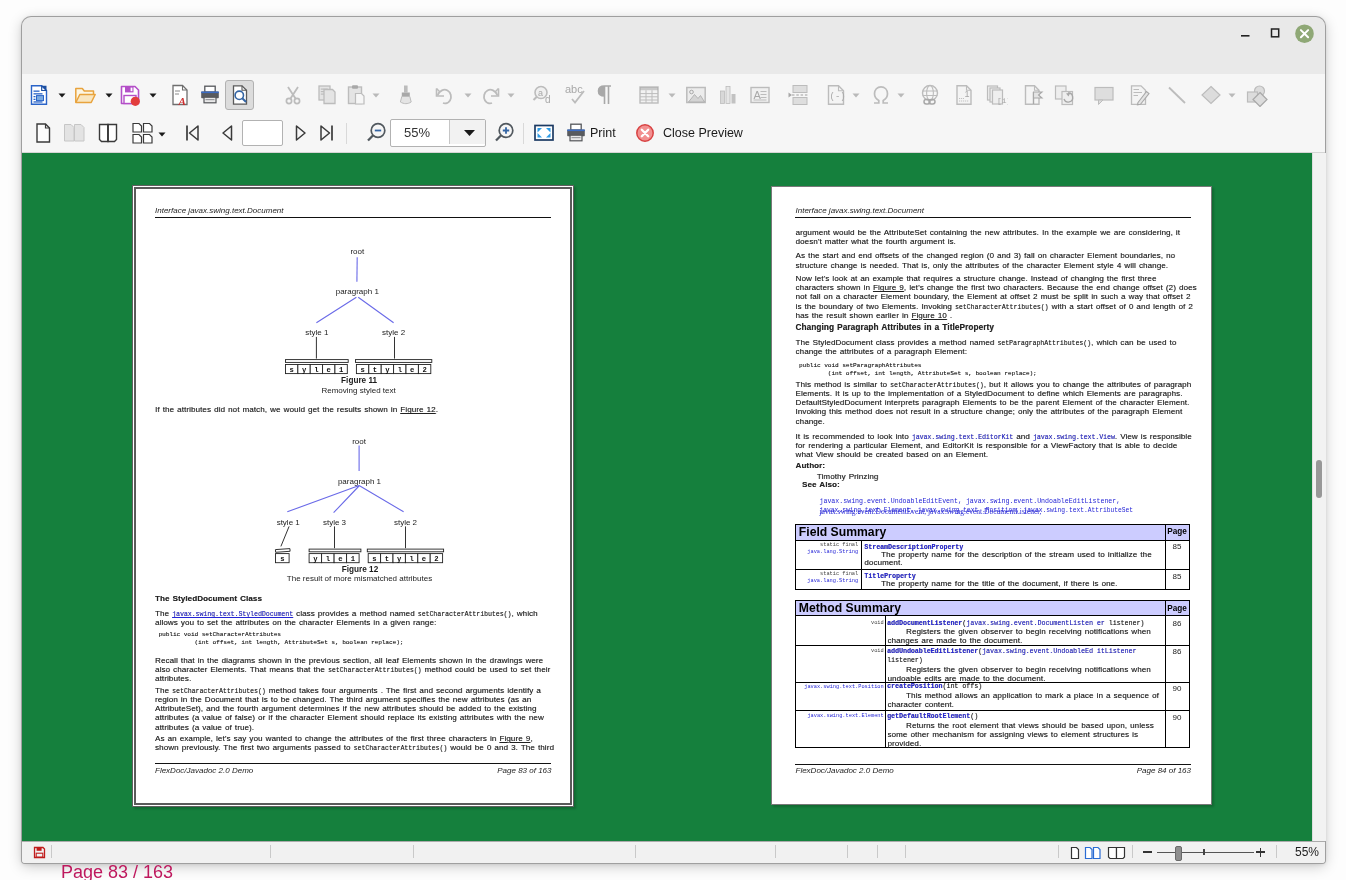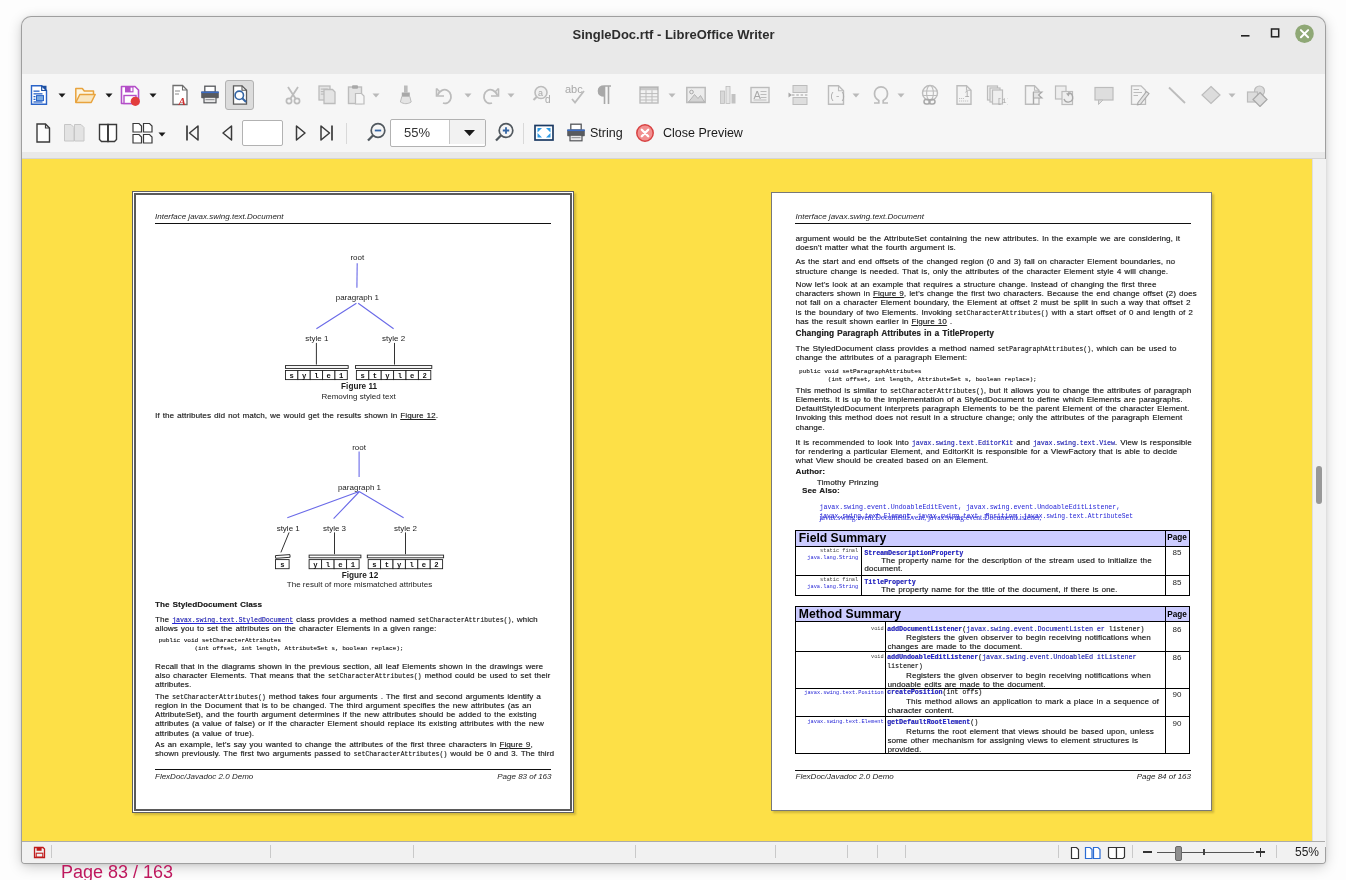--- a/index.html
+++ b/index.html
@@ -4,21 +4,21 @@
 <style>
 html,body{margin:0;padding:0;width:1346px;height:880px;overflow:hidden;background:#fdfdfd;font-family:"Liberation Sans",sans-serif;}
 .a{position:absolute;}
 #win{left:22px;top:17px;width:1303px;height:846px;background:#e9e9e9;border-radius:9px 9px 3px 3px;box-shadow:0 0 0 1px #9f9f9f,0 3px 14px rgba(0,0,0,.22),0 1px 4px rgba(0,0,0,.12);}
 #tbar{left:0;top:0;width:100%;height:33px;}
 #title{width:100%;top:10px;text-align:center;font-size:13px;font-weight:bold;color:#2d2d2d;}
 #menu{left:0;top:33px;width:100%;height:25px;font-size:12.5px;color:#1f1f1f;}
 .mi{position:absolute;top:5px;}
 #tb1{left:0;top:57px;width:100%;height:39px;background:#f6f6f6;}
 #tb2{left:0;top:96px;width:100%;height:39px;background:#f6f6f6;}
-#doc{left:0;top:135px;width:1303px;height:689px;background:#fde047;margin-top:6px;}
+#doc{left:0;top:135px;width:1303px;height:689px;background:#15803d;}
 #sbar{left:0;top:824px;width:100%;height:22px;background:#f1f1f1;font-size:12px;color:#222;border-radius:0 0 3px 3px;}
 .sep2{position:absolute;top:9px;width:1px;height:21px;background:#d9d9d9;}
 .ssep{position:absolute;top:4px;width:1px;height:13px;background:#c9c9c9;}
 .ic{position:absolute;}
 
 #pgL{position:absolute;left:110px;top:33px;width:440px;height:620px;background:#fff;border:1px solid #5f5f5f;box-shadow:2px 2px 2px rgba(0,0,0,.18);}
 #pgLin{position:absolute;left:1px;top:1px;right:1px;bottom:1px;border:2px solid #5a5a5a;}
 #pgR{position:absolute;left:749px;top:34px;width:439px;height:617px;background:#fff;border:1px solid #787878;box-shadow:2px 2px 2px rgba(0,0,0,.18);}
 .t8{position:absolute;font-size:8px;line-height:9.15px;color:#222;white-space:nowrap;letter-spacing:0.1px;word-spacing:0.7px;text-shadow:0.35px 0 0 rgba(34,34,34,0.5);}
 .hd{position:absolute;font-style:italic;font-size:8px;color:#1c1c1c;white-space:nowrap;}
@@ -31,21 +31,20 @@
 .ft{position:absolute;font-style:italic;font-size:8px;color:#1c1c1c;white-space:nowrap;}
 .tiny{position:absolute;font-family:"Liberation Mono",monospace;font-size:5.3px;line-height:6.8px;color:#444;text-align:right;white-space:nowrap;}
 .tinyb{color:#2424d6;}
 .sig{position:absolute;font-family:"Liberation Mono",monospace;font-size:6.6px;line-height:9px;color:#1c1c1c;white-space:nowrap;text-shadow:0.3px 0 0 rgba(28,28,28,0.5);}
 .pgn{position:absolute;font-size:8px;color:#1c1c1c;text-align:center;}
 </style>
 </head>
 <body>
 <div id="win" class="a">
   <div id="tbar" class="a">
-      <div id="title" class="a">SingleDoc.rtf - LibreOffice Writer</div>
     <svg class="a" style="left:1215px;top:7px" width="88" height="20">
       <rect x="4" y="11" width="8.5" height="1.6" fill="#222"></rect>
       <rect x="34.5" y="5" width="7.2" height="7.8" fill="none" stroke="#222" stroke-width="1.5"></rect>
       <circle cx="67.5" cy="9.7" r="9.3" fill="#8fa876"></circle>
       <path d="M63.9 6.1 L71.1 13.3 M71.1 6.1 L63.9 13.3" stroke="#fff" stroke-width="2" stroke-linecap="round"></path>
     </svg>
   </div>
   <div id="tb1" class="a">
       <svg class="ic" style="left:5.0px;top:8.5px" width="24" height="24" viewBox="0 0 24 24">
         <path d="M4.5 2.7 h10.2 l4.8 4.8 v13.8 h-15 z" fill="#fff" stroke="#2a64c8" stroke-width="1.4"></path>
@@ -314,21 +313,21 @@
 <path d="M5.5 16.5 v-4.5 l4.5 4.5 z" fill="#2e9be6"></path>
         <path d="M18.5 16.5 h-4.5 l4.5 -4.5 z" fill="#2e9be6"></path>
       </svg>
 <svg class="ic" style="left:541.5px;top:8.0px" width="24" height="24" viewBox="0 0 24 24">
         <rect x="6.8" y="3.2" width="10.4" height="6" fill="#fff" stroke="#55575b" stroke-width="1.3"></rect>
 <rect x="3.2" y="8.5" width="17.6" height="6.7" rx="0.8" fill="#595b5f"></rect>
 <rect x="3.2" y="8.5" width="17.6" height="1.6" fill="#3b6cc5"></rect>
 <rect x="6" y="14.2" width="12" height="5.6" fill="#e9e9e9" stroke="#55575b" stroke-width="1.2"></rect>
 <rect x="7.5" y="16" width="9" height="1.2" fill="#9a9b9e"></rect>
       </svg>
-<div class="ic" style="left:568px;top:13px;font-size:12.5px;color:#1a1a1a">String</div>
+<div class="ic" style="left:568px;top:13px;font-size:12.5px;color:#1a1a1a">Print</div>
 <svg class="ic" style="left:611.0px;top:8.0px" width="24" height="24" viewBox="0 0 24 24">
         <circle cx="12" cy="12" r="8.2" fill="#f29090" stroke="#d84343" stroke-width="1.5"></circle>
 <path d="M8.8 8.8 L15.2 15.2 M15.2 8.8 L8.8 15.2" stroke="#fff" stroke-width="2.3" stroke-linecap="round"></path>
       </svg>
 <div class="ic" style="left:641px;top:13px;font-size:12.5px;color:#1a1a1a">Close Preview</div>
     </div>
   <div id="doc" class="a">
     <div class="a" style="left:0;top:0;width:1303px;height:1px;background:#d5d5d5"></div>
     <div id="pgL">
       <div id="pgLin"></div>

